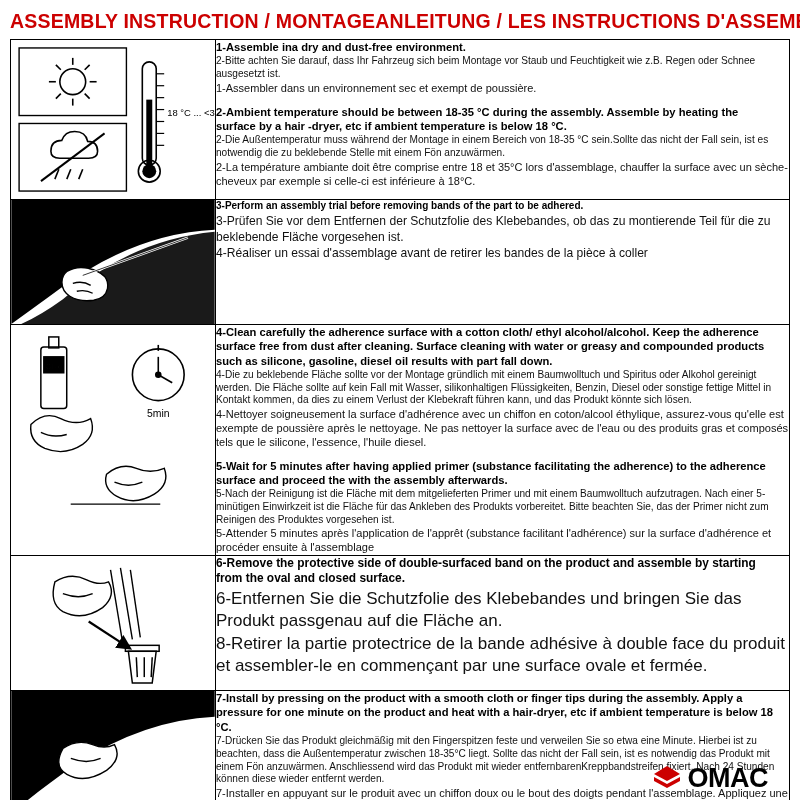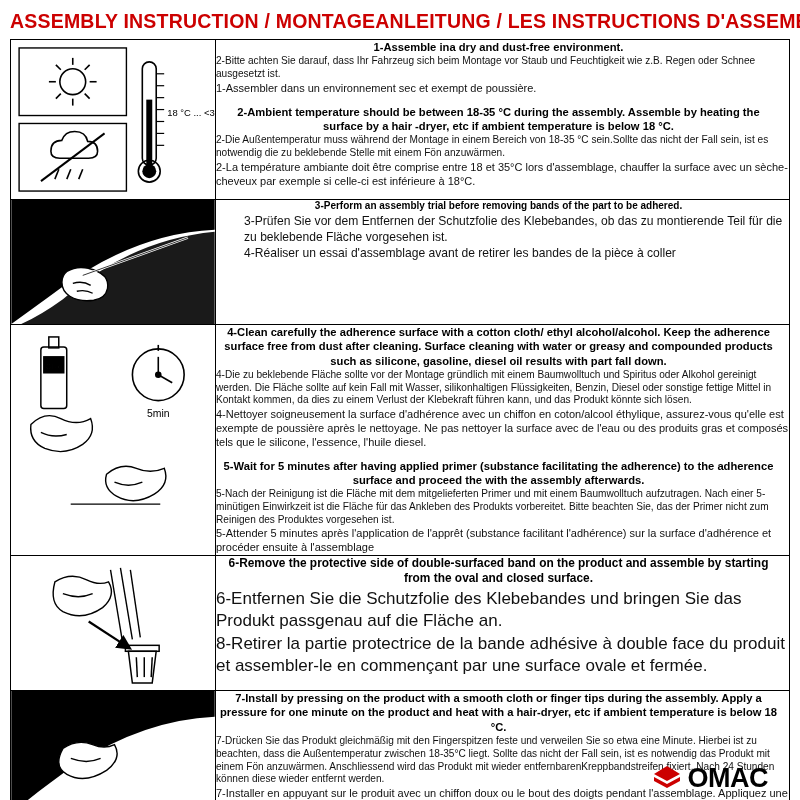--- a/index.html
+++ b/index.html
@@ -31,27 +31,27 @@
     table-layout: fixed;
   }
   table.steps td {
     border: 1.5px solid #000;
     vertical-align: top;
     padding: 0;
   }
   td.pic { width: 205px; position: relative; background: #fff; }
   td.txt { padding: 5px 7px 6px 7px; }
 
-  .en { font-weight: bold; font-size: 11.2px; line-height: 1.28; margin: 0 8px 1px 0; text-align: center; }
+  .en { font-weight: bold; font-size: 11.2px; line-height: 1.28; margin: 0 8px 1px 0; }
   .de { font-size: 10.1px; line-height: 1.26; margin: 0 0 1px 0; color: #111; }
   .fr { font-size: 11px; line-height: 1.26; margin: 0; color: #111; }
   .blk { margin-bottom: 9px; }
   .blk:last-child { margin-bottom: 0; }
   .big .en { font-size: 10px; }
-  .big .de, .big .fr { font-size: 12.1px; line-height: 1.3; margin-left: 28px; }
+  .big .de, .big .fr { font-size: 12.1px; line-height: 1.3; }
   .mid .en { font-size: 11.9px; }
   .mid .de, .mid .fr { font-size: 17px; line-height: 1.3; }
 
   .illus { width: 100%; height: 100%; display: block; }
 
   .footer {
     position: absolute;
     right: 32px;
     bottom: 6px;
     display: flex;

